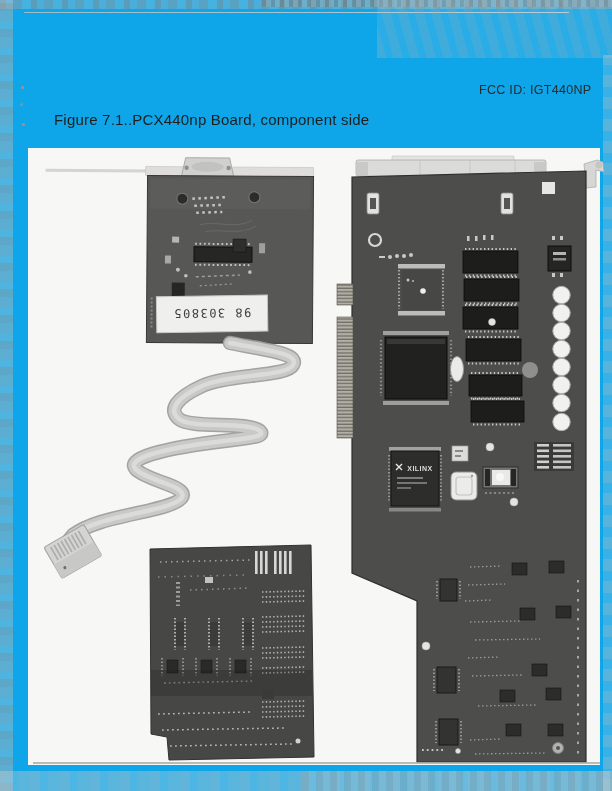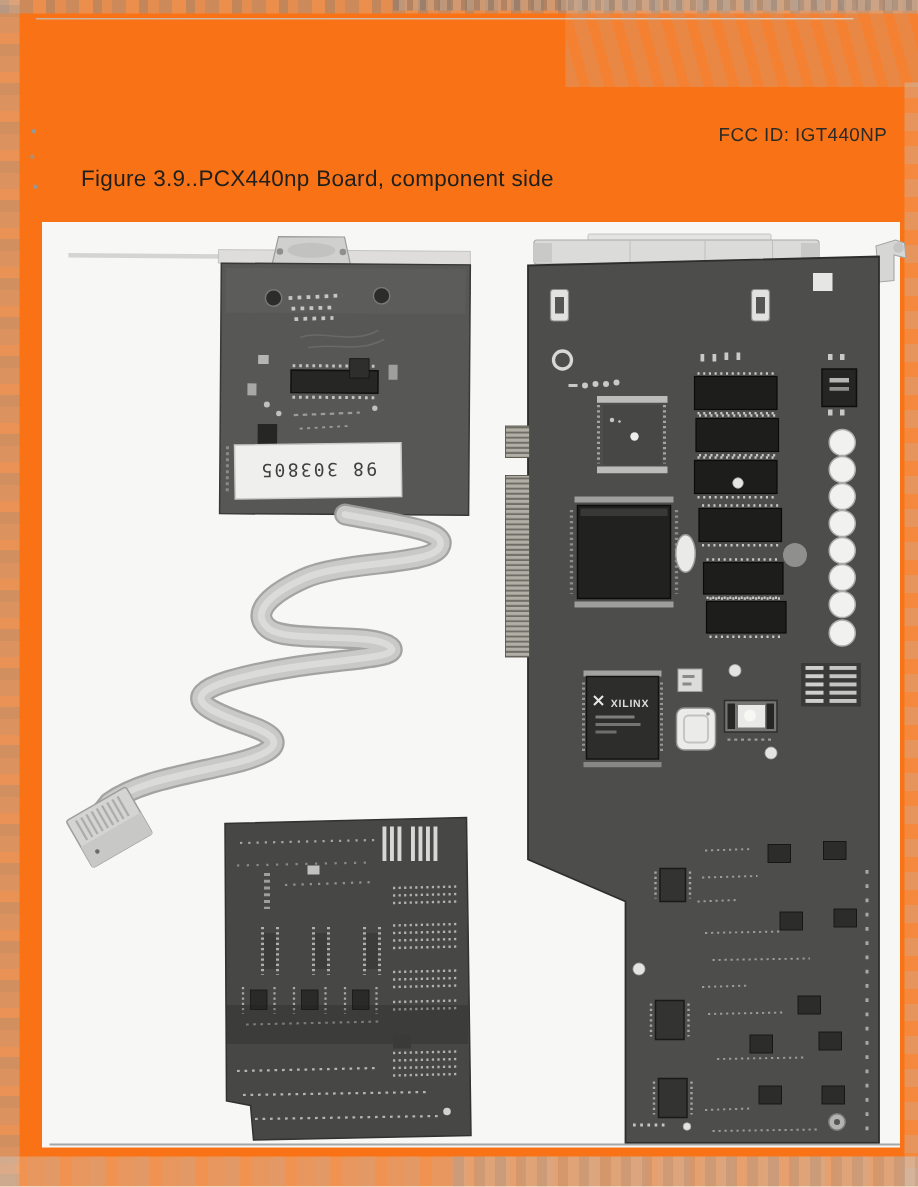--- a/index.html
+++ b/index.html
@@ -1,21 +1,21 @@
 <!DOCTYPE html>
 <html><head>
 <meta charset="utf-8">
 <style>
   html,body { margin:0; padding:0; }
   body {
     width:612px; height:791px; position:relative; overflow:hidden;
     background:#fafaf8;
     font-family:"Liberation Sans", sans-serif;
   }
-  .page { position:absolute; inset:0; background:#f97316; }
+  .page { position:absolute; inset:0; background:#0ea5e9; }
 
   
   .noise-top { position:absolute; left:0; top:0; width:612px; height:9px;
     background:repeating-linear-gradient(90deg, rgba(150,150,148,.55) 0 6px, rgba(190,190,188,.35) 6px 13px, rgba(160,160,158,.5) 13px 22px, rgba(205,205,203,.3) 22px 31px); }
   .noise-top::after { content:''; position:absolute; right:0; top:0; width:350px; height:7px;
     background:repeating-linear-gradient(90deg, rgba(120,120,118,.5) 0 4px, rgba(170,170,168,.4) 4px 9px); }
   .scanline { position:absolute; top:12px; left:24px; width:545px; height:1px;
     background:linear-gradient(90deg,#c2c2c0,#cfcfcd 60%,#dcdcda); opacity:.8; }
   .noise-left { position:absolute; left:0; top:0; width:13px; height:791px;
     background:repeating-linear-gradient(0deg, rgba(170,170,168,.5) 0 8px, rgba(205,205,203,.35) 8px 15px, rgba(185,185,183,.45) 15px 26px); }
@@ -45,21 +45,21 @@
   <div class="scanline"></div>
   <div class="noise-left"></div>
   <div class="noise-right"></div>
   <div class="noise-topright"></div>
   <div class="noise-bottom"></div>
   <div class="margin-dot" style="left:21px;top:86px"></div>
   <div class="margin-dot" style="left:20px;top:103px;opacity:.7"></div>
   <div class="margin-dot" style="left:22px;top:123px"></div>
 
   <div class="fcc-id">FCC ID: IGT440NP</div>
-  <div class="caption">Figure 3.9..PCX440np Board, component side</div>
+  <div class="caption">Figure 7.1..PCX440np Board, component side</div>
 
   <svg class="photo" width="612" height="791" viewBox="0 0 612 791">
     <defs>
       <pattern id="fingers" width="6" height="3.4" patternUnits="userSpaceOnUse">
         <rect width="6" height="3.4" fill="#b2b0a6"></rect>
         <rect y="2.1" width="6" height="1.3" fill="#6f6d65"></rect>
       </pattern>
     </defs>
 
     <rect x="28" y="148" width="572" height="617" fill="#f7f7f5"></rect>

